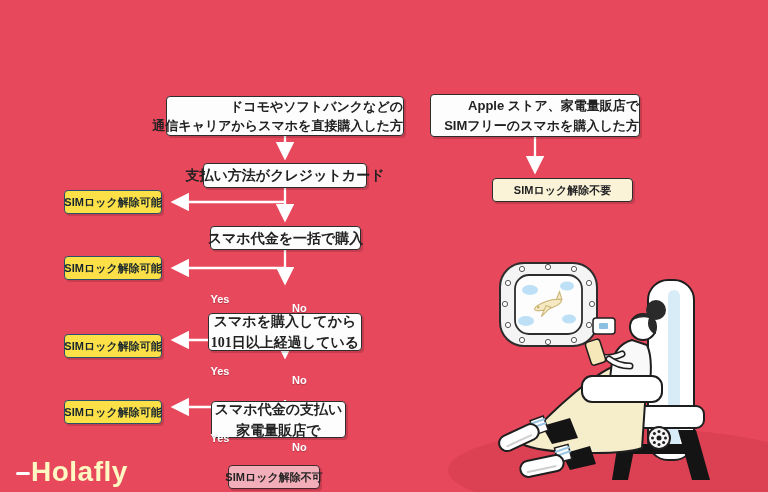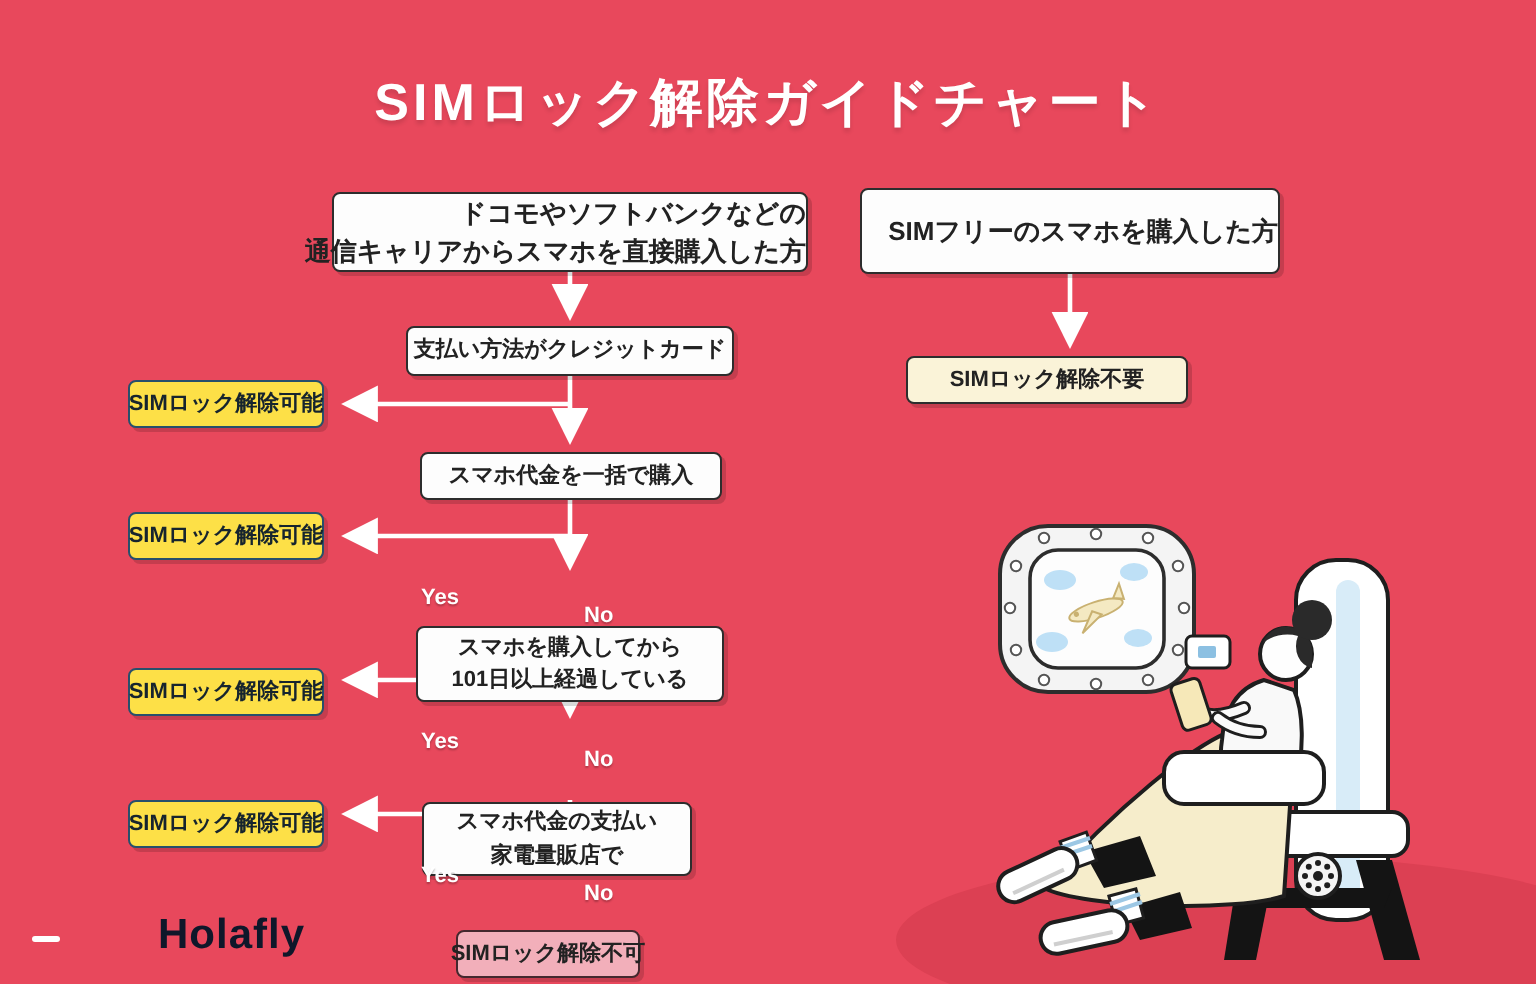--- a/index.html
+++ b/index.html
@@ -18,21 +18,21 @@
   }
   .box {
     position: absolute; box-sizing: border-box;
     display: flex; flex-direction: column; align-items: center; justify-content: center;
     background: #FDFDFD; border: 1.6px solid #2d2d2d; border-radius: 4px;
     color: #222222; font-weight: bold; text-align: center;
     box-shadow: 2px 2px 0 rgba(0,0,0,0.15);
   }
   .box .line { white-space: nowrap; line-height: 1.5; }
   .start { font-size: 13px; align-items: flex-end; }
-  .decision { font-size: 11px; }
+  .decision { font-size: 14px; font-family: Liberation Serif, serif; }
   .result { font-size: 11px; }
   .result-blue { background: #fde047; border-color: #27506B; color: #16242e; }
   .result-yellow { background: #FAF3D8; border-color: #2d2d2d; }
   .result-red { background: #F2AFBA; border-color: #44282e; }
   .lbl {
     position: absolute; color: #ffffff; font-weight: bold; font-size: 11px;
     text-shadow: 0 1px 1px rgba(0,0,0,0.25);
     margin-top: 41px;
   }
   .lbl-yes { width: 44px; text-align: center; }
@@ -41,21 +41,21 @@
     pointer-events: none;
   }
   #ground {
     position: absolute; left: 448px; top: 428px; width: 364px; height: 84px;
     background: #DC4053; border-radius: 50%;
   }
   #illustration { position: absolute; left: 470px; top: 248px; }
   .logo {
     position: absolute; left: 16px; top: 456px;
     display: flex; align-items: center;
-    color: #0f172a; font-size: 21px; font-weight: bold; letter-spacing: 0.5px; gap: 48px;
+    color: #fef9c3; font-size: 28px; font-weight: bold; letter-spacing: 0.5px;
   }
   .logo-dash {
     display: inline-block; width: 14px; height: 3px; background: #ffffff;
     margin-right: 1px; border-radius: 2px; transform: translateY(1px);
   }
 </style>
 </head>
 <body>
 
 <div id="canvas">
@@ -75,32 +75,32 @@
       <path d="M285,327 L285,356" marker-end="url(#ah)"></path>
       <path d="M285,400 L285,426" marker-end="url(#ah)"></path>
       <path d="M285,202 L174,202" marker-end="url(#ah)"></path>
       <path d="M285,268 L174,268" marker-end="url(#ah)"></path>
       <path d="M285,340 L174,340" marker-end="url(#ah)"></path>
       <path d="M285,407 L174,407" marker-end="url(#ah)"></path>
       <path d="M535,137 L535,171" marker-end="url(#ah)"></path>
     </g>
   </svg>
 
-  <h1 class="title">SIMロック解除ガイドチャート</h1>
 
   <div class="box start" style="left:166px; top:96px; width:238px; height:40px;">
     <div class="line">ドコモやソフトバンクなどの</div>
     <div class="line">通信キャリアからスマホを直接購入した方</div>
   </div>
   <div class="box start" style="left:430px; top:94px; width:210px; height:43px;">
+    <div class="line">Apple ストア、家電量販店で</div>
     <div class="line">SIMフリーのスマホを購入した方</div>
   </div>
 
   <div class="lbl" style="left:543px; top:150px;">Yes</div>
-  <div class="box result result-yellow" style="left:453px; top:178px; width:141px; height:24px;text-align:right;">
+  <div class="box result result-yellow" style="left:492px; top:178px; width:141px; height:24px;text-align:right;">
     <div class="line">SIMロック解除不要</div>
   </div>
 
   <div class="box decision" style="left:203px; top:163px; width:164px; height:25px;">
     <div class="line">支払い方法がクレジットカード</div>
     <div class="line"></div>
   </div>
   <div class="lbl lbl-yes" style="left:198px; top:186px;">Yes</div>
   <div class="lbl" style="left:292px; top:195px;">No</div>
   <div class="box result result-blue" style="left:64px; top:190px; width:98px; height:24px;">

